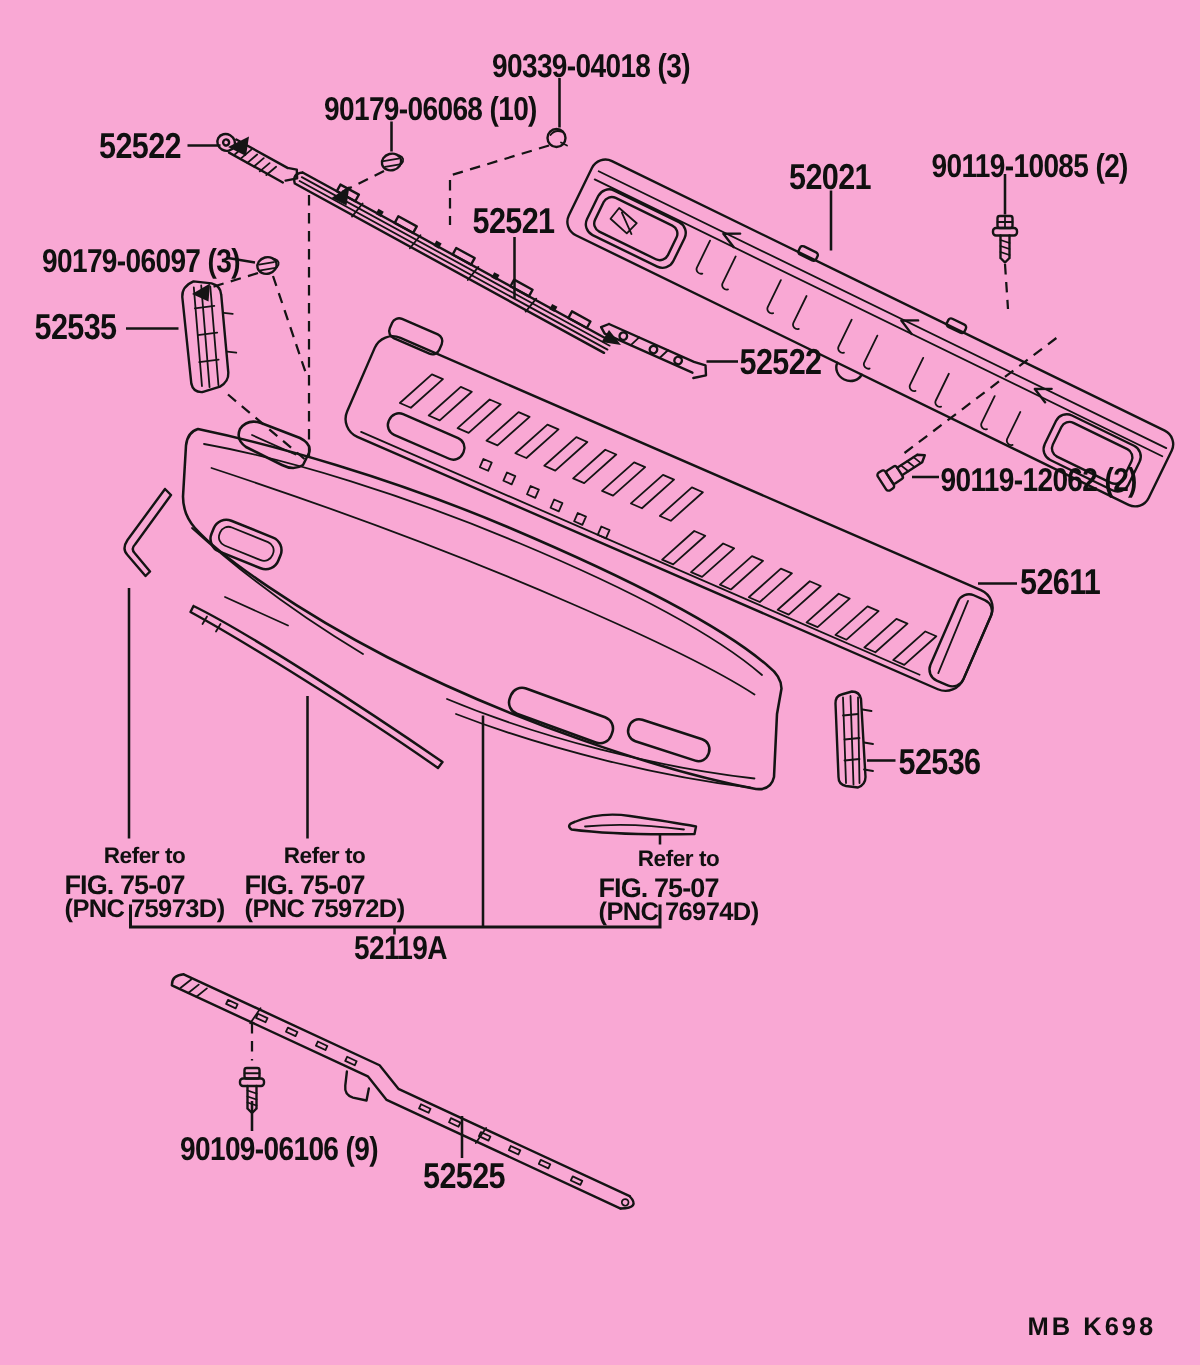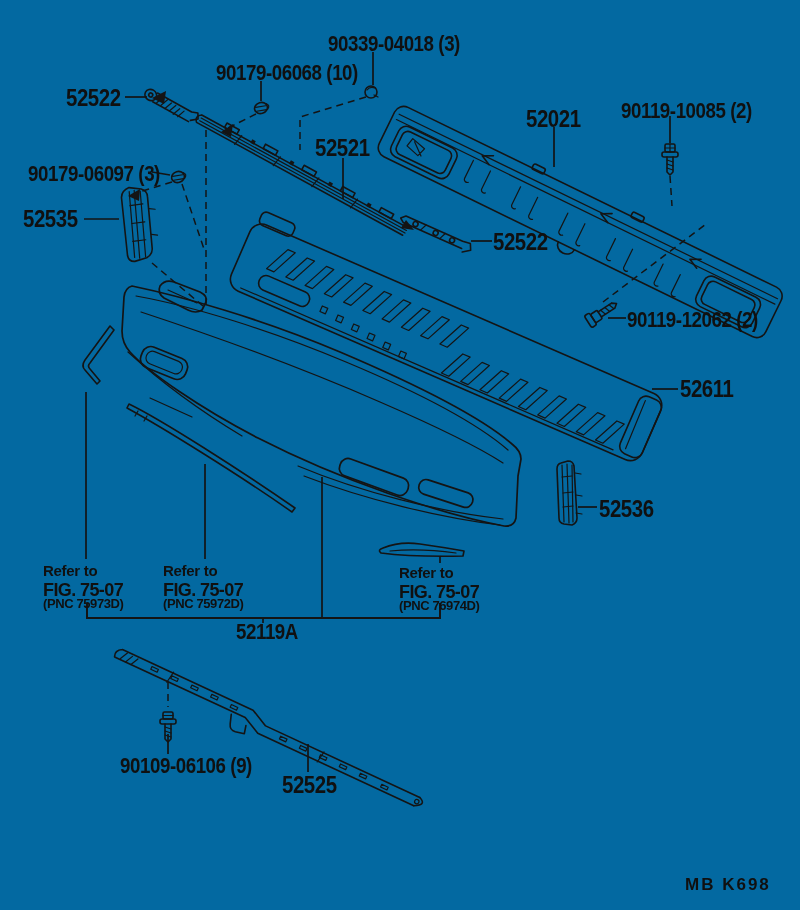--- a/index.html
+++ b/index.html
@@ -1,26 +1,26 @@
 <!DOCTYPE html>
 <html><head>
 <meta charset="utf-8">
 <style>
   html,body{margin:0;padding:0;background:#fff;}
-  .stage{position:relative;width:800px;height:910px;background:#0369a1;overflow:hidden;
+  .stage{position:relative;width:800px;height:910px;background:#f9a8d4;overflow:hidden;
          font-family:"Liberation Sans",sans-serif;}
   .stage svg{position:absolute;left:0;top:0;}
   .lbl{position:absolute;font-weight:bold;color:#101010;white-space:nowrap;
        transform-origin:0 0;font-family:"Liberation Sans",sans-serif;}
   .num{font-size:22px;letter-spacing:-0.5px;transform:scaleX(0.85);}
   .big{font-size:24px;}
   .refer{line-height:normal;}
-  .refer .rt{font-size:15px;height:18px;letter-spacing:-0.3px;}
+  .refer .rt{font-size:15px;height:18px;letter-spacing:-0.3px;text-align:center;}
   .refer .fig{font-size:18px;height:16px;letter-spacing:-0.6px;}
-  .refer .pnc{font-size:13px;letter-spacing:-0.4px;text-align:right;}
+  .refer .pnc{font-size:17px;letter-spacing:-0.4px;text-align:right;}
   .code{font-size:17px;letter-spacing:2px;}
   .art{stroke:#141414;fill:none;stroke-width:1.6;stroke-linecap:round;stroke-linejoin:round;}
   .thin{stroke-width:1.2;}
   .dash{stroke:#141414;fill:none;stroke-width:1.5;stroke-dasharray:7 5;}
   .lead{stroke:#141414;fill:none;stroke-width:1.7;}
   .fillb{fill:#141414;stroke:none;}
 </style>
 </head>
 <body>
 

